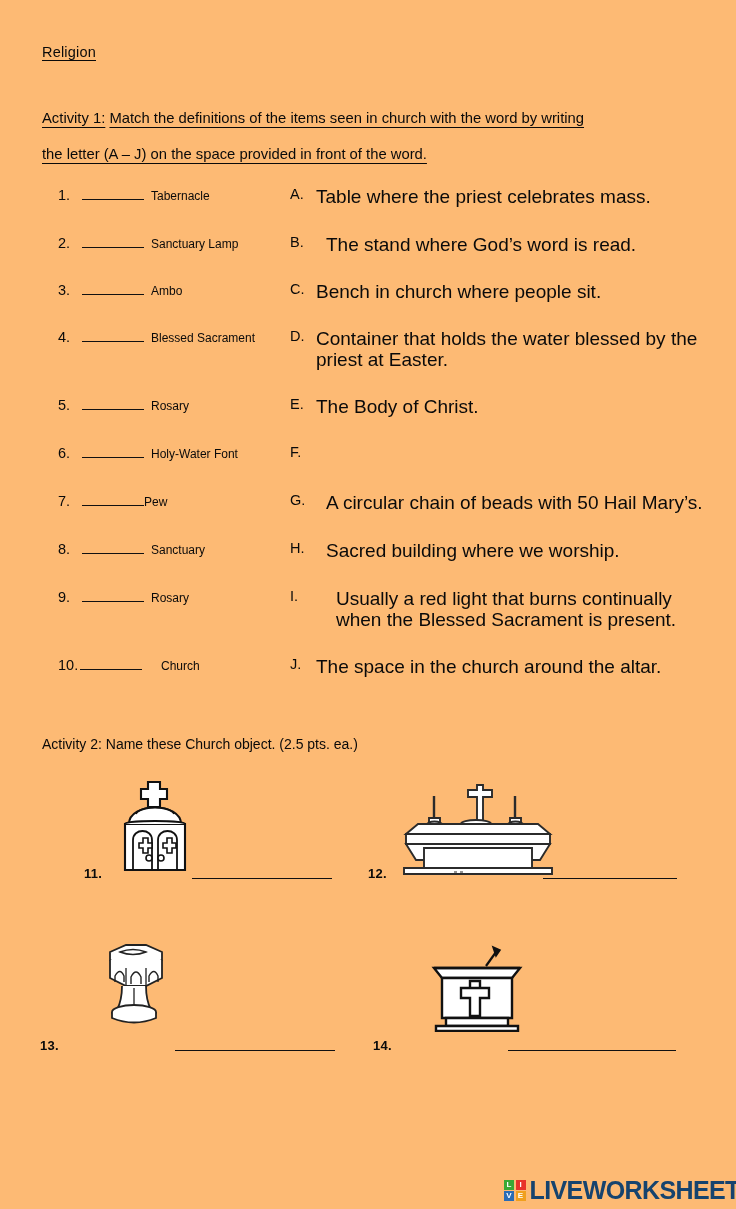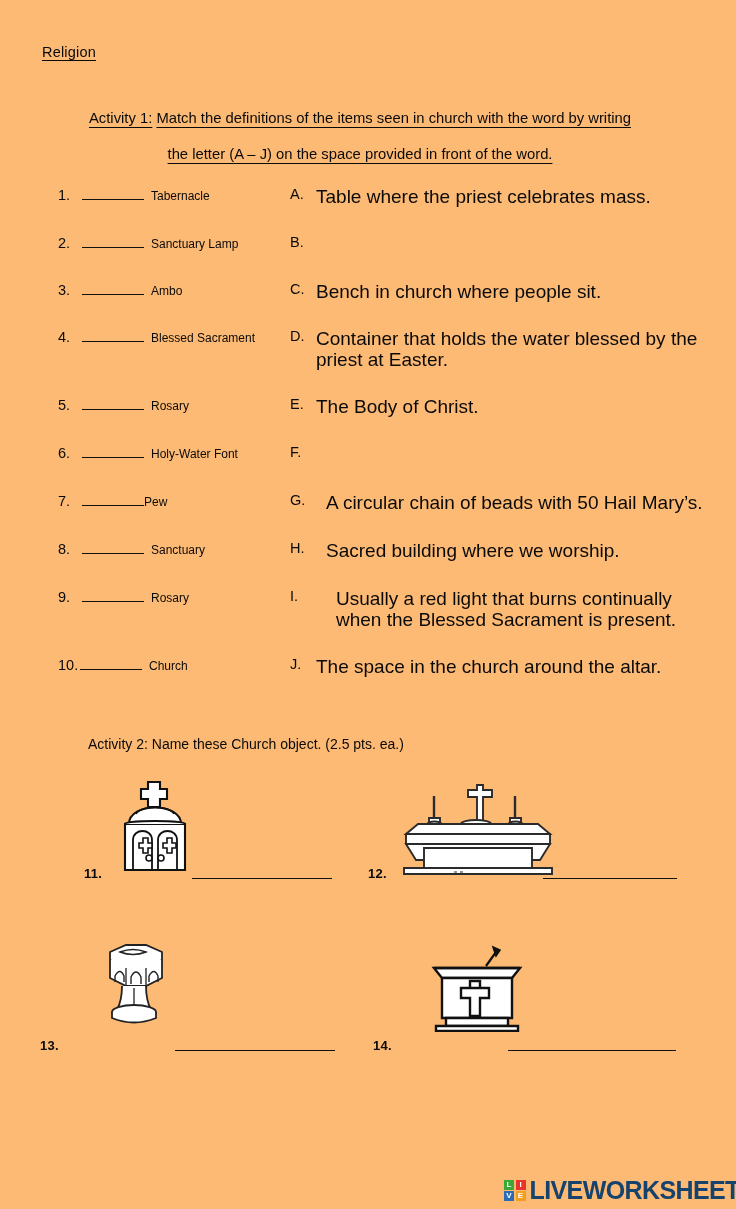--- a/index.html
+++ b/index.html
@@ -34,21 +34,20 @@
     text-underline-offset: 3px;
   }
 
   .activity1-heading {
     position: absolute;
     left: 42px;
     top: 100px;
     width: 636px;
     font-size: 14.8px;
     line-height: 36px;
-    text-align: center;
   }
   .activity1-heading .u {
     text-decoration: underline;
     text-underline-offset: 4px;
   }
 
   
   .match-area {
     position: absolute;
     left: 0;
@@ -108,21 +107,20 @@
     font-size: 19px;
     line-height: 21px;
   }
 
   
   .activity2-heading {
     position: absolute;
     left: 42px;
     top: 736px;
     font-size: 14px;
-    margin-left: 46px;
   }
 
   .fig {
     position: absolute;
   }
   .fig-num {
     position: absolute;
     font-size: 13px;
     font-weight: bold;
     letter-spacing: 0.3px;
@@ -193,20 +191,21 @@
     </div>
 
     <div class="match-row" style="height:47px;">
       <div class="left-col">
         <span class="item-num">2.</span>
         <span class="blank-line"></span>
         <span class="item-word">Sanctuary Lamp</span>
       </div>
       <div class="right-col">
         <span class="def-letter wide">B.</span>
+        <span class="def-text">The stand where God’s word is read.</span>
       </div>
     </div>
 
     <div class="match-row" style="height:47px;">
       <div class="left-col">
         <span class="item-num">3.</span>
         <span class="blank-line"></span>
         <span class="item-word">Ambo</span>
       </div>
       <div class="right-col">
@@ -283,21 +282,21 @@
       <div class="right-col" style="padding-right:44px;">
         <span class="def-letter" style="min-width:46px;">I.</span>
         <span class="def-text">Usually a red light that burns continually when the Blessed Sacrament is present.</span>
       </div>
     </div>
 
     <div class="match-row" style="height:48px;justify-content:center;">
       <div class="left-col">
         <span class="item-num">10.</span>
         <span class="blank-line tight" style="margin-left:0;"></span>
-        <span class="item-word" style="margin-left:7px;">Church</span>
+        <span class="item-word" style="margin-left:19px;">Church</span>
       </div>
       <div class="right-col">
         <span class="def-letter">J.</span>
         <span class="def-text">The space in the church around the altar.</span>
       </div>
     </div>
 
   </div>
 
   <div class="activity2-heading">Activity 2: Name these Church object.  (2.5 pts. ea.)</div>

